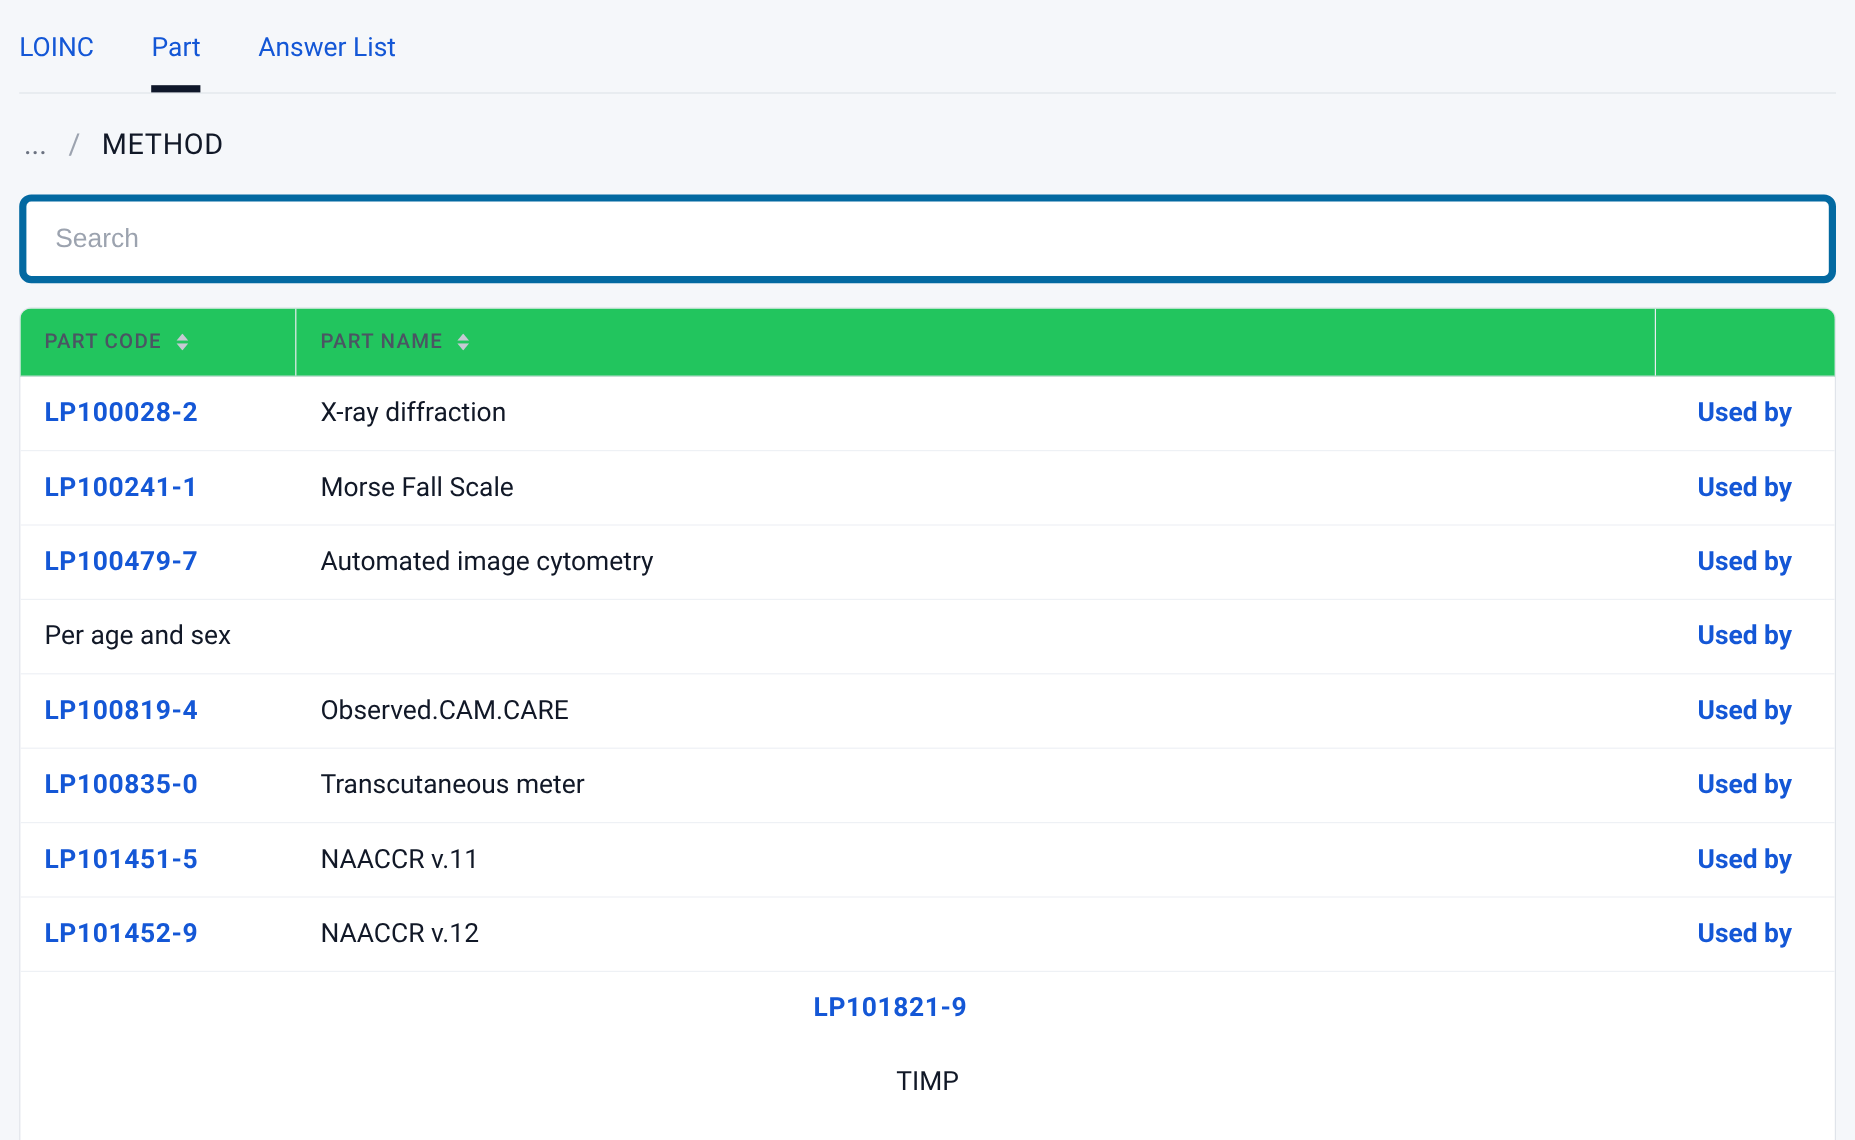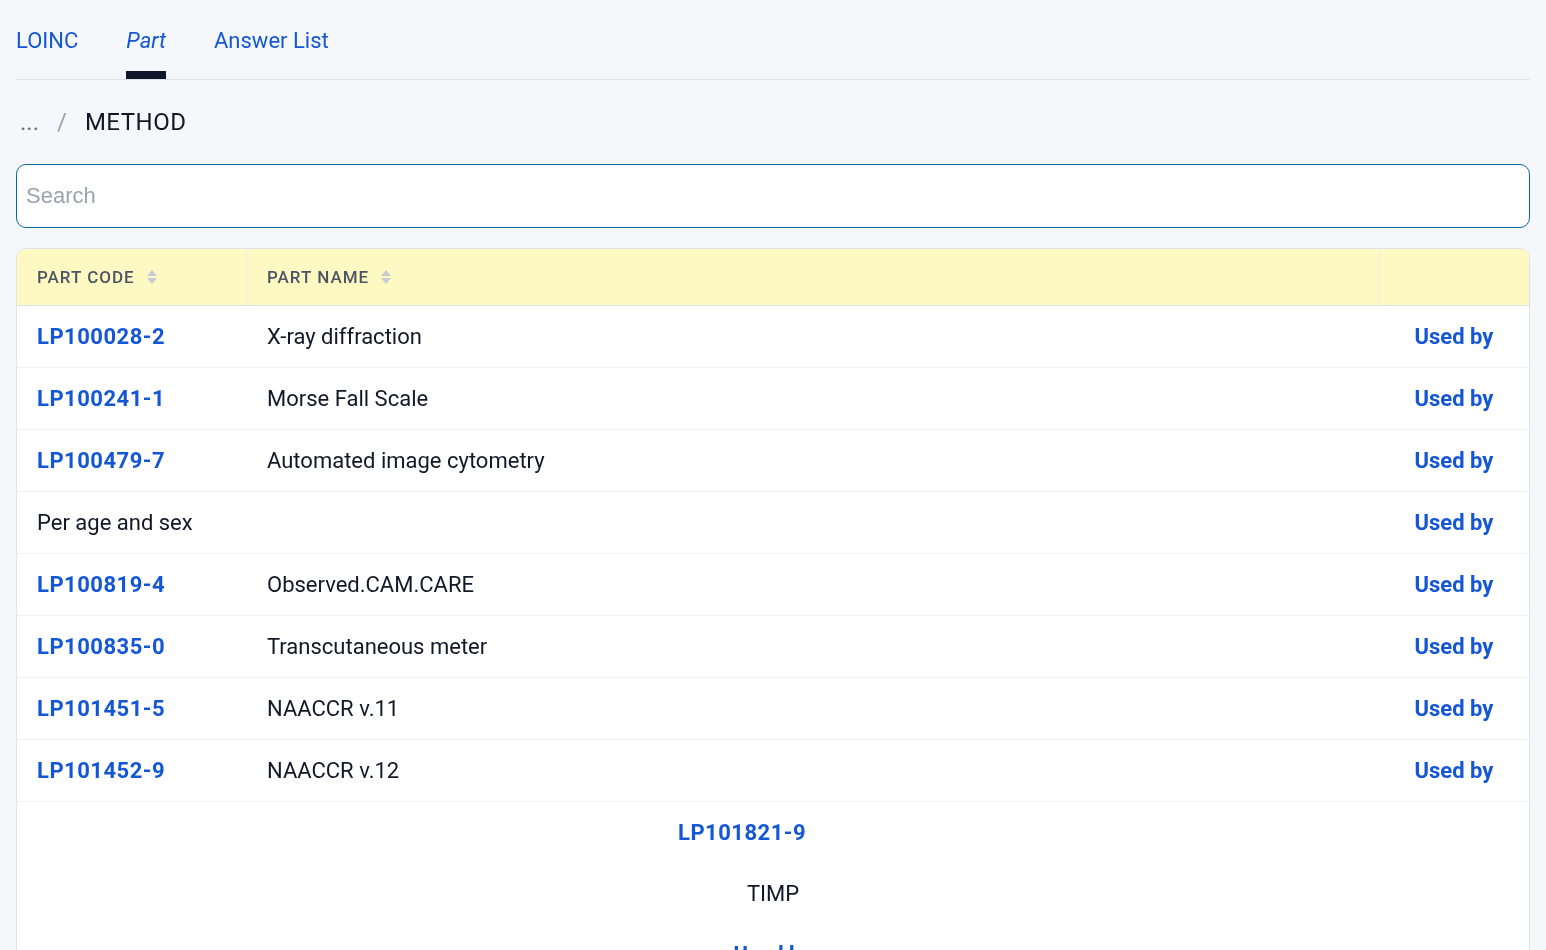--- a/index.html
+++ b/index.html
@@ -26,22 +26,21 @@
 .tab {
   font-size: 22px;
   font-weight: 400;
   color: #1457d6;
   padding-bottom: 18px;
   cursor: pointer;
   border-bottom: 4px solid transparent;
   position: relative;
 }
 .tab.active {
-  border-bottom: 8px solid #0f172a;
-  font-style: italic;
+  border-bottom: 6px solid #0f172a;
 }
 .breadcrumb {
   display: flex;
   align-items: center;
   gap: 18px;
   font-size: 24px;
   margin-bottom: 28px;
   padding-left: 4px;
 }
 .breadcrumb-ellipsis {
@@ -52,40 +51,40 @@
 }
 .breadcrumb-current {
   color: #111827;
   letter-spacing: 0.5px;
 }
 .search-wrap {
   margin-bottom: 20px;
 }
 .search-input {
   width: 100%;
-  padding: 18px 9px;
+  padding: 18px 24px;
   font-size: 22px;
-  border: 1px solid #0369a1;
+  border: 6px solid #0369a1;
   border-radius: 10px;
   background: #ffffff;
   color: #111827;
 }
 .search-input::placeholder {
   color: #9ca3af;
 }
 .table {
   width: 100%;
   border: 1px solid #e0e4ea;
   border-radius: 10px;
   overflow: hidden;
   background: #ffffff;
 }
 .thead {
   display: flex;
-  background: #fef9c3;
+  background: #22c55e;
   border-bottom: 1px solid #e0e4ea;
 }
 .th {
   display: flex;
   align-items: center;
   gap: 12px;
   padding: 18px 20px;
   font-size: 17px;
   font-weight: 500;
   letter-spacing: 1px;

